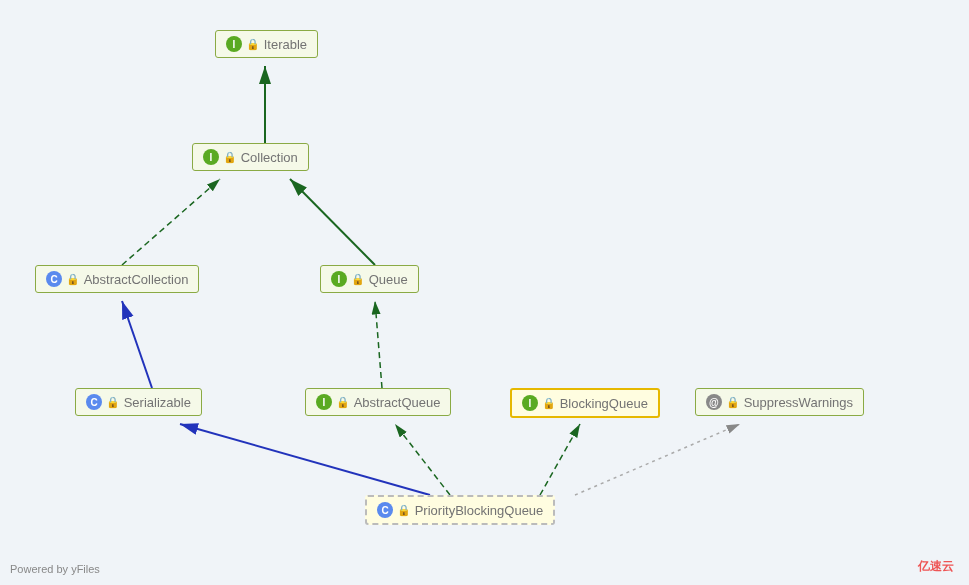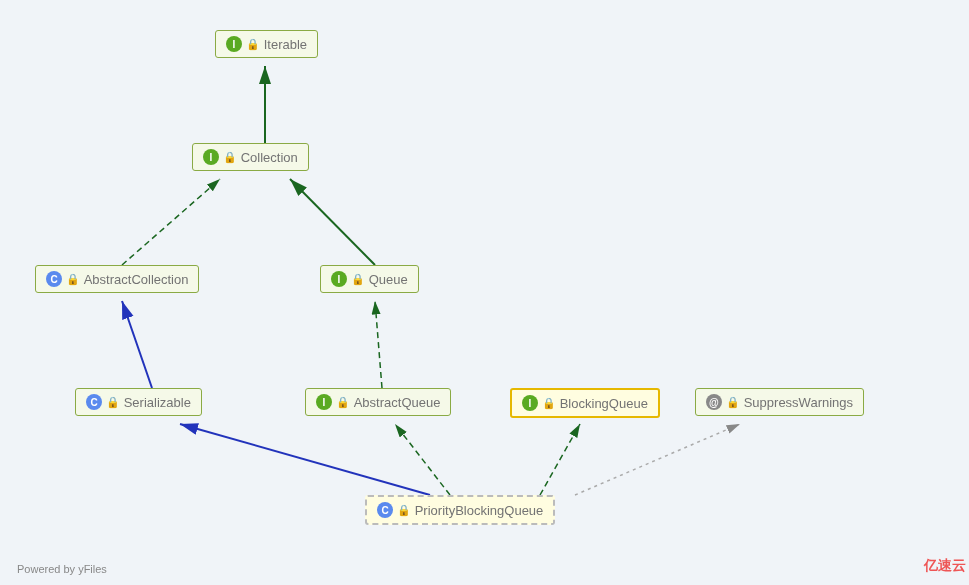--- a/index.html
+++ b/index.html
@@ -71,29 +71,29 @@
     .arrows-svg {
       position: absolute;
       top: 0; left: 0;
       width: 969px;
       height: 585px;
       pointer-events: none;
     }
     .footer {
       position: absolute;
       bottom: 10px;
-      left: 17px;
+      left: 10px;
       font-size: 11px;
       color: #888;
     }
     .watermark {
       position: absolute;
       bottom: 10px;
-      right: 3px;
-      font-size: 14px;
+      right: 15px;
+      font-size: 12px;
       color: #e55;
       font-weight: bold;
     }
   </style>
 </head>
 <body>
 
 <div class="diagram-container">
 
   <svg class="arrows-svg">

